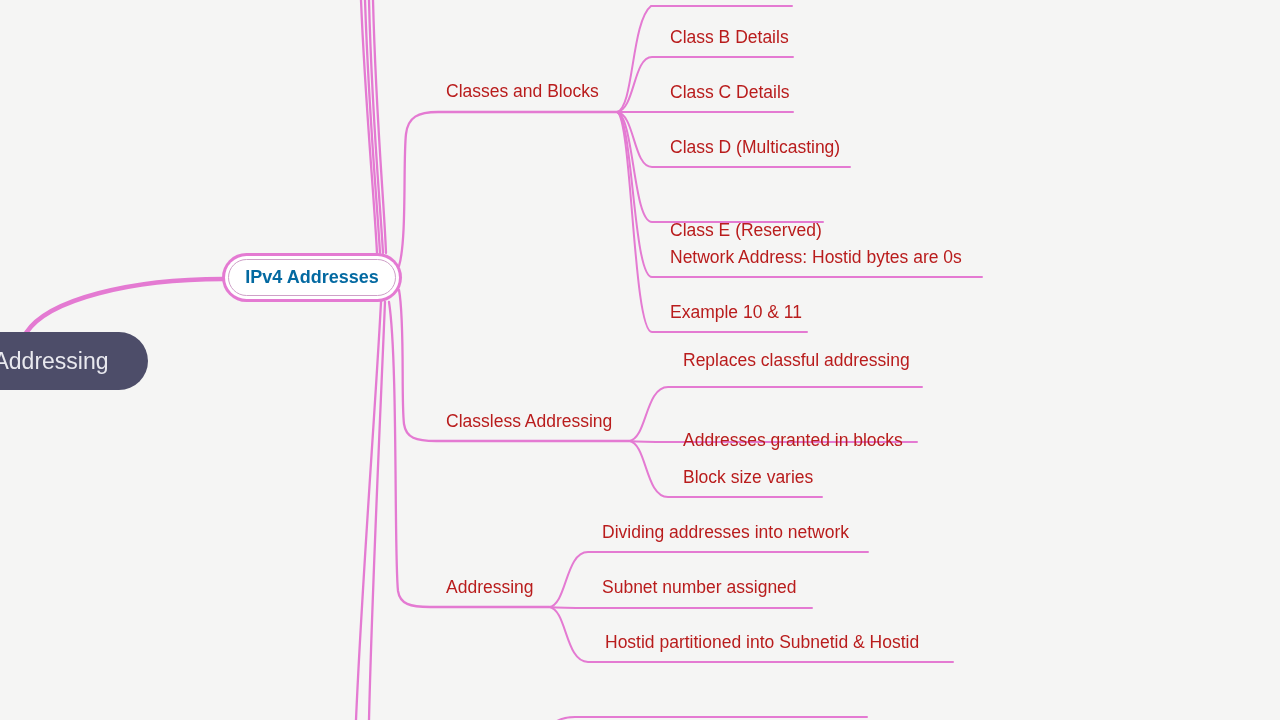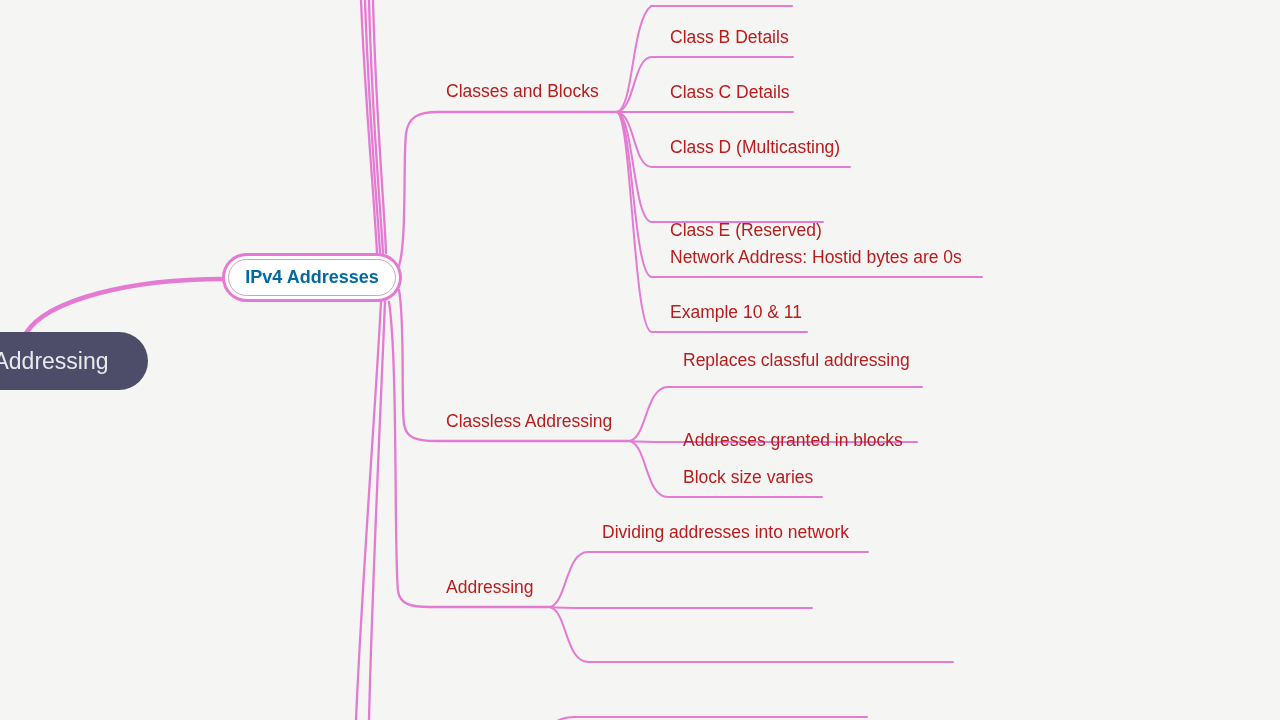--- a/index.html
+++ b/index.html
@@ -92,14 +92,16 @@
   <div class="label" style="left:670px; top:245px;">Network Address: Hostid bytes are 0s</div>
   <div class="label" style="left:670px; top:300px;">Example 10 &amp; 11</div>
 
   <div class="label" style="left:446px; top:409px;">Classless Addressing</div>
   <div class="label" style="left:683px; top:348px;">Replaces classful addressing</div>
   <div class="label" style="left:683px; top:428px;text-align:right;">Addresses granted in blocks</div>
   <div class="label" style="left:683px; top:465px;">Block size varies</div>
 
   <div class="label" style="left:446px; top:575px;">Addressing</div>
   <div class="label" style="left:602px; top:520px;">Dividing addresses into network</div>
+  <div class="label" style="left:602px; top:575px;">Subnet number assigned</div>
+  <div class="label" style="left:605px; top:630px;">Hostid partitioned into Subnetid &amp; Hostid</div>
 
 </div>
 
 </body></html>

